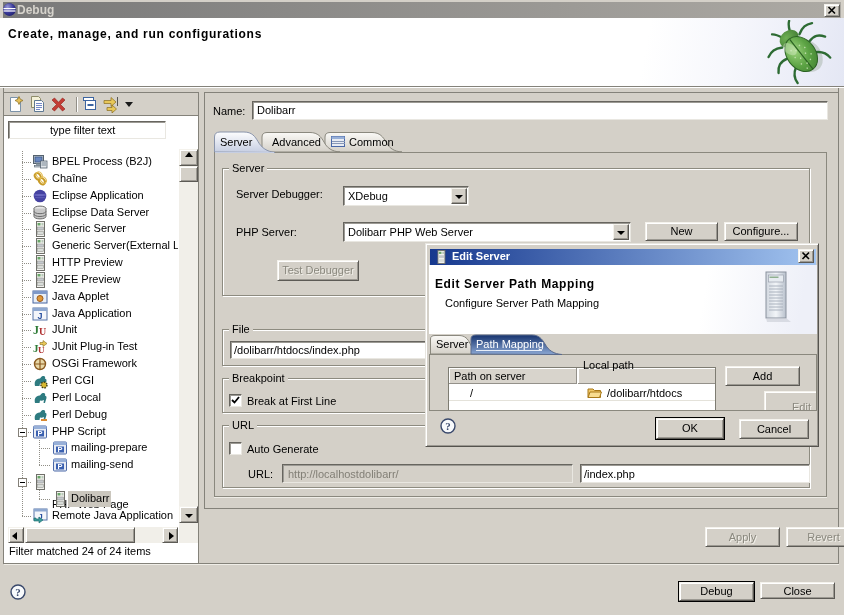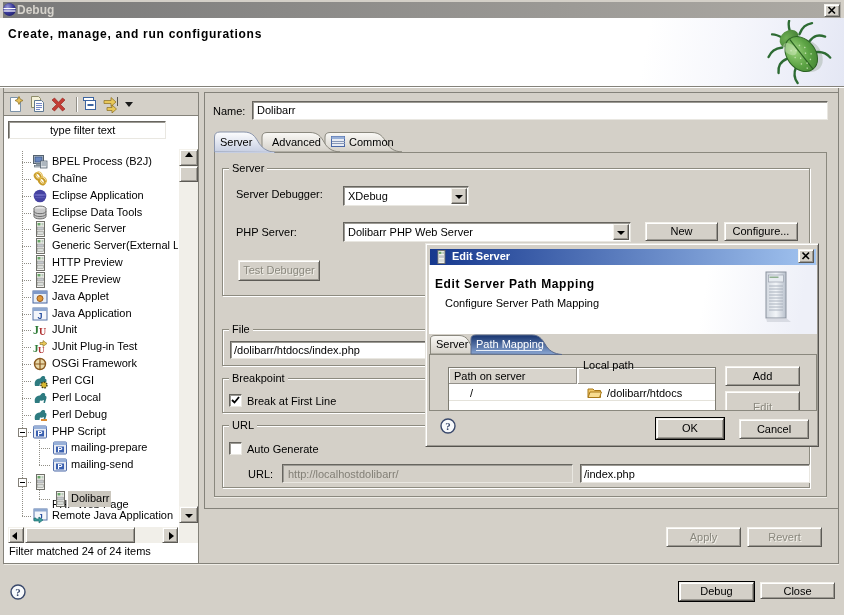--- a/index.html
+++ b/index.html
@@ -3,21 +3,21 @@
 <meta charset="utf-8">
 <style>
 * { margin:0; padding:0; box-sizing:border-box; }
 html,body { width:844px; height:615px; overflow:hidden; }
 body { font-family:"Liberation Sans", sans-serif; font-size:11px; background:#D4D0C8; color:#000; }
 #win { position:absolute; left:0; top:0; width:844px; height:615px; background:#D4D0C8; }
 .abs { position:absolute; }
 
 .sunken { background:#fff; border:1px solid; border-color:#67655F #E9E7E1 #E9E7E1 #67655F; box-shadow: inset 1px 1px 0 #9C9A94; }
 .btn { background:#D4D0C8; border:1px solid; border-color:#F4F2EC #5C5A55 #5C5A55 #F4F2EC; box-shadow: inset 1px 1px 0 #FFFFFF, inset -1px -1px 0 #9C9992; text-align:center; }
-.btn.dis { color:#8A887E; text-shadow:1px 1px 0 #F2F0EA; }
+.btn.dis { color:#8A887E; text-shadow:1px 1px 0 #F2F0EA;margin-left:39px; }
 .group { border:1px solid #8D8B80; box-shadow: inset 1px 1px 0 #FFFFFF, 1px 1px 0 #FFFFFF; }
 .glabel { position:absolute; top:-7px; left:6px; background:#D4D0C8; padding:0 3px; line-height:13px; }
 .combo-field { background:#fff; border:1px solid; border-color:#67655F #E9E7E1 #E9E7E1 #67655F; box-shadow: inset 1px 1px 0 #9C9A94; }
 .combo-btn { position:absolute; background:#D4D0C8; border:1px solid; border-color:#F4F2EC #5C5A55 #5C5A55 #F4F2EC; box-shadow: inset -1px -1px 0 #9C9992; }
 .carat { width:0; height:0; border:4px solid transparent; border-top:4px solid #000; position:absolute; }
 .chk { background:#fff; border:1px solid; border-color:#67655F #E9E7E1 #E9E7E1 #67655F; box-shadow: inset 1px 1px 0 #9C9A94; width:13px; height:13px; }
 .hline { position:absolute; height:1px; }
 .vline { position:absolute; width:1px; }
 </style>
 </head>
@@ -178,21 +178,21 @@
         <ellipse cx="8" cy="7" rx="6.2" ry="1" fill="#6A68C0"></ellipse>
         <ellipse cx="8" cy="9.5" rx="5.8" ry="0.8" fill="#5A58B2"></ellipse>
       </svg>
 <div class="abs" style="left:48px; top:72px; white-space:nowrap;">Eclipse Application</div>
 <div class="abs" style="left:18px; top:96px; width:9px; height:1px; background-image:repeating-linear-gradient(to right,#908E86 0 1px,transparent 1px 2px);"></div>
 <svg class="abs" style="left:28px; top:88px;" width="16" height="16" viewBox="0 0 16 16">
         <ellipse cx="8" cy="3.5" rx="6" ry="2.4" fill="#E8E8E8" stroke="#6B6B6B"></ellipse>
         <path d="M2,3.5 v8 a6,2.4 0 0 0 12,0 v-8" fill="#C8C8C8" stroke="#6B6B6B"></path>
         <path d="M2,6.3 a6,2.4 0 0 0 12,0 M2,9.1 a6,2.4 0 0 0 12,0" fill="none" stroke="#6B6B6B"></path>
       </svg>
-<div class="abs" style="left:48px; top:89px; white-space:nowrap;">Eclipse Data Tools</div>
+<div class="abs" style="left:48px; top:89px; white-space:nowrap;">Eclipse Data Server</div>
 <div class="abs" style="left:18px; top:112px; width:9px; height:1px; background-image:repeating-linear-gradient(to right,#908E86 0 1px,transparent 1px 2px);"></div>
 <svg class="abs" style="left:28px; top:104px;" width="16" height="16" viewBox="0 0 16 16">
         <rect x="4.5" y="0.5" width="8" height="15" fill="#F2F2EE" stroke="#70706A"></rect>
         <rect x="5.5" y="2" width="3" height="2.5" fill="#69A569"></rect>
         <rect x="9.5" y="2" width="2" height="2.5" fill="#B8C8B8"></rect>
         <rect x="5.5" y="6" width="6" height="3" fill="#C4C8CC" stroke="#8A8A86" stroke-width="0.5"></rect>
         <rect x="5.5" y="10.5" width="6" height="3" fill="#D8DCD8" stroke="#8A8A86" stroke-width="0.5"></rect>
       </svg>
 <div class="abs" style="left:48px; top:105px; white-space:nowrap;">Generic Server</div>
 <div class="abs" style="left:18px; top:129px; width:9px; height:1px; background-image:repeating-linear-gradient(to right,#908E86 0 1px,transparent 1px 2px);"></div>

